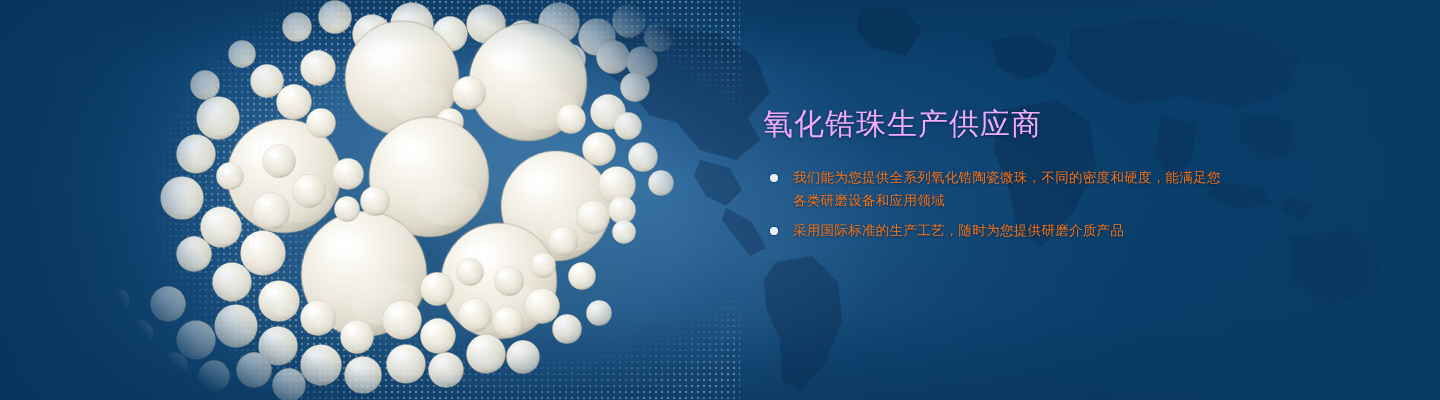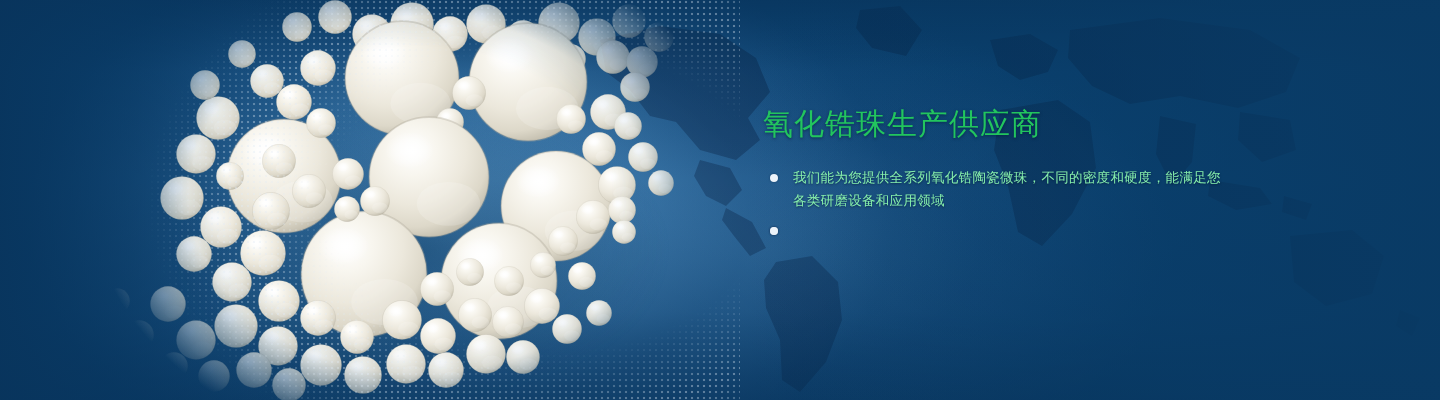--- a/index.html
+++ b/index.html
@@ -112,36 +112,36 @@
   
   .copy {
     position: absolute;
     left: 763px;
     top: 104px;
     width: 470px;
   }
   .headline {
     font-size: 30px;
     line-height: 40px;
-    color: #22c55e;
+    color: #f0abfc;
     letter-spacing: 1px;
     font-weight: normal;
     margin: 0 0 22px 0;
     text-shadow: 0 1px 3px rgba(0,20,45,0.55);
   }
   .bullets {
     list-style: none;
     margin: 0;
     padding: 0;
   }
   .bullet {
     position: relative;
     padding-left: 30px;
     margin-bottom: 7px;
-    color: #86efac;
+    color: #f97316;
     font-size: 13.5px;
     line-height: 23px;
     letter-spacing: 0.3px;
     text-shadow: 0 1px 2px rgba(0,20,45,0.6);
   }
   .bullet:last-child { margin-bottom: 0; }
   .dot {
     position: absolute;
     left: 7px;
     top: 8px;
@@ -340,17 +340,18 @@
     <ul class="bullets">
       <li class="bullet">
         <span class="dot"></span>
         <span>我们能为您提供全系列氧化锆陶瓷微珠，不同的密度和硬度，能满足您各类研磨设备和应用领域</span>
       </li>
       <li class="bullet">
         <span class="dot"></span>
       </li>
       <li class="bullet">
         <span class="dot"></span>
+        <span>采用国际标准的生产工艺，随时为您提供研磨介质产品</span>
       </li>
     </ul>
   </div>
 
 </div>
 
 </body></html>

